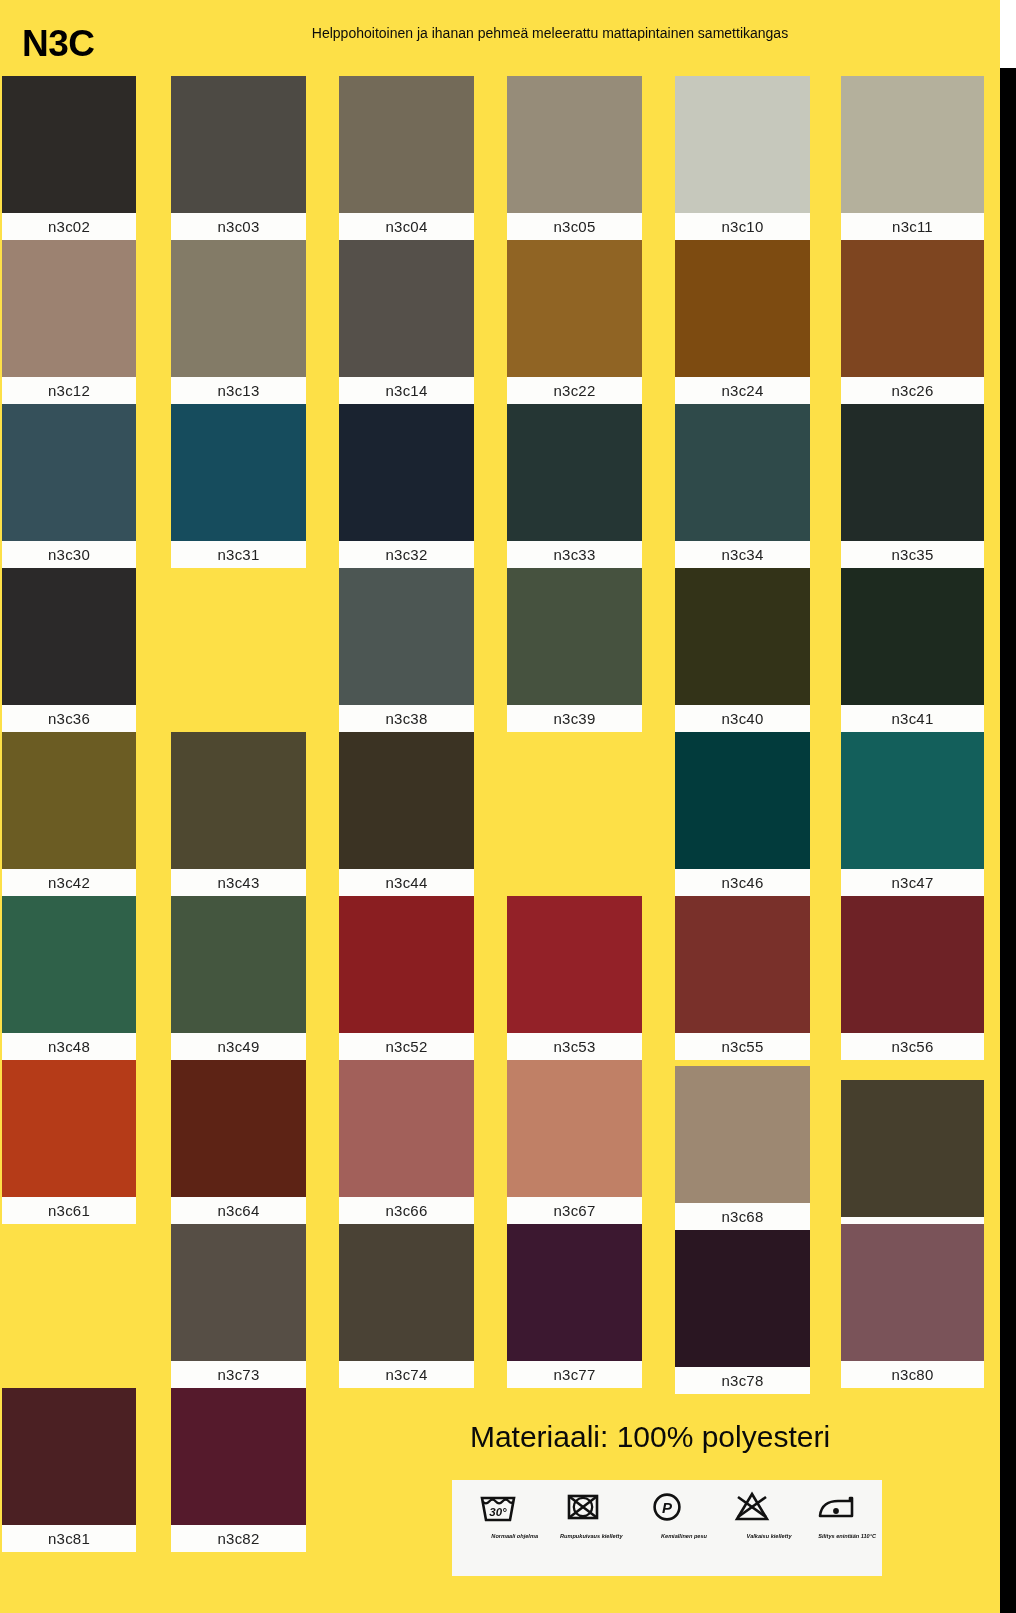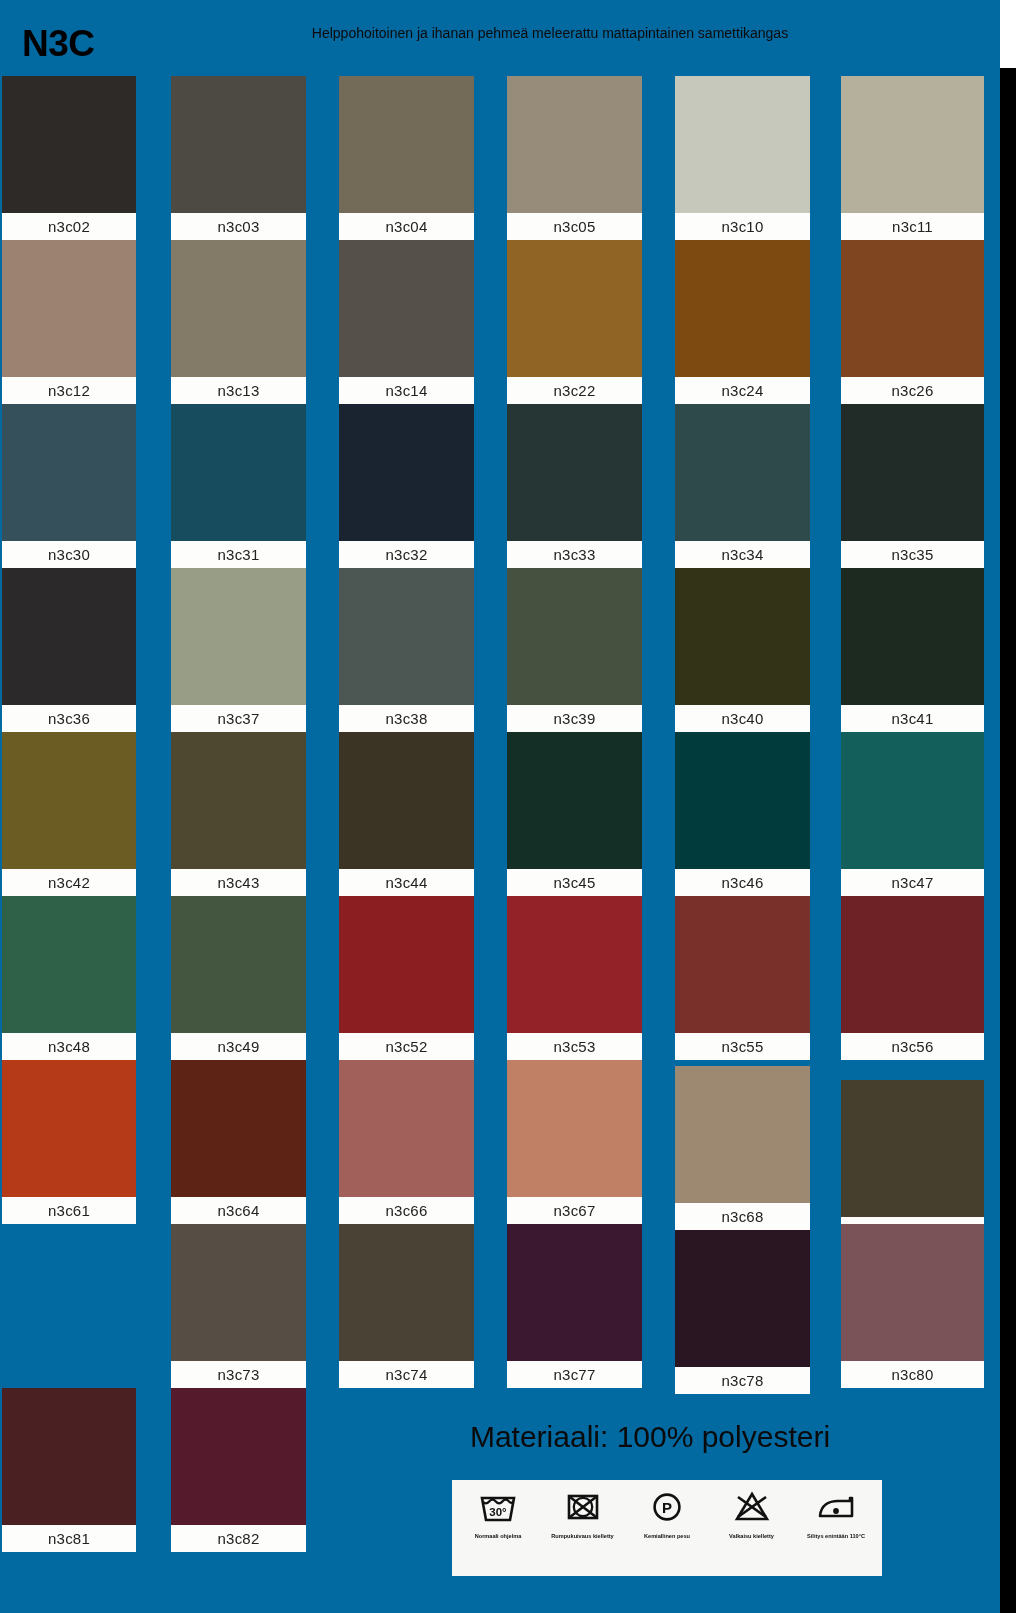--- a/index.html
+++ b/index.html
@@ -9,21 +9,21 @@
     height: 1613px;
     background: #ffffff;
     font-family: "Liberation Sans", sans-serif;
     overflow: hidden;
   }
 
   #sheet {
     position: relative;
     width: 1016px;
     height: 1613px;
-    background: #0369a1;
+    background: #fde047;
   }
 
   
   .edge-strip {
     position: absolute;
     top: 0; right: 0;
     width: 16px; height: 1613px;
     background: #000000;
   }
   .edge-strip-white {
@@ -125,21 +125,22 @@
     width: 430px;
     height: 96px;
     background: #f7f7f5;
     display: flex;
     align-items: flex-start;
     justify-content: space-between;
     padding: 4px 6px 0 6px;
   }
   .care-item {
     width: 80px;
-    text-align: center;
+    text-align: right;
+    font-style: italic;
   }
   .care-glyph {
     height: 46px;
     display: flex;
     align-items: center;
     justify-content: center;
   }
   .care-label {
     font-size: 5.6px;
     line-height: 7px;
@@ -237,24 +238,20 @@
         <div class="cell c5">
           <div class="chip" style="background: rgb(33, 43, 40);"></div>
           <div class="caption">n3c35</div>
         </div>
       </div>
       <div class="row">
         <div class="cell c0">
           <div class="chip" style="background: rgb(43, 41, 41);"></div>
           <div class="caption">n3c36</div>
         </div>
-        <div class="cell c1">
-          <div class="chip" style="background: rgb(152, 157, 134);"></div>
-          <div class="caption">n3c37</div>
-        </div>
         <div class="cell c2">
           <div class="chip" style="background: rgb(76, 86, 83);"></div>
           <div class="caption">n3c38</div>
         </div>
         <div class="cell c3">
           <div class="chip" style="background: rgb(70, 82, 63);"></div>
           <div class="caption">n3c39</div>
         </div>
         <div class="cell c4">
           <div class="chip" style="background: rgb(51, 51, 24);"></div>
@@ -270,24 +267,20 @@
           <div class="chip" style="background: rgb(107, 92, 35);"></div>
           <div class="caption">n3c42</div>
         </div>
         <div class="cell c1">
           <div class="chip" style="background: rgb(78, 72, 48);"></div>
           <div class="caption">n3c43</div>
         </div>
         <div class="cell c2">
           <div class="chip" style="background: rgb(59, 51, 35);"></div>
           <div class="caption">n3c44</div>
-        </div>
-        <div class="cell c3">
-          <div class="chip" style="background: rgb(20, 48, 38);"></div>
-          <div class="caption">n3c45</div>
         </div>
         <div class="cell c4">
           <div class="chip" style="background: rgb(2, 59, 60);"></div>
           <div class="caption">n3c46</div>
         </div>
         <div class="cell c5">
           <div class="chip" style="background: rgb(19, 95, 91);"></div>
           <div class="caption">n3c47</div>
         </div>
       </div>

